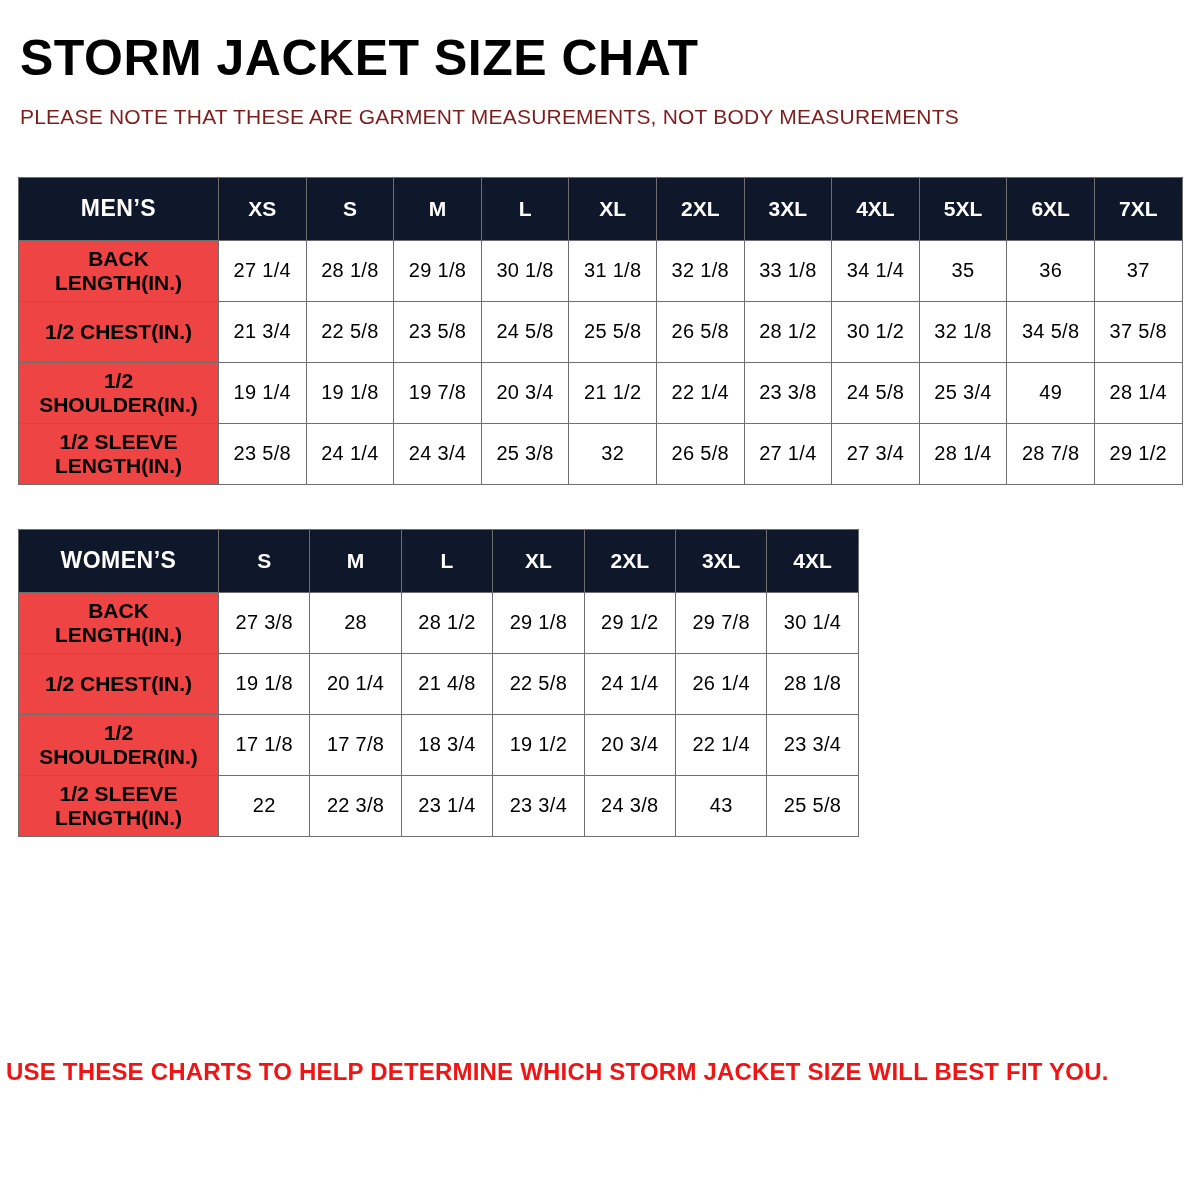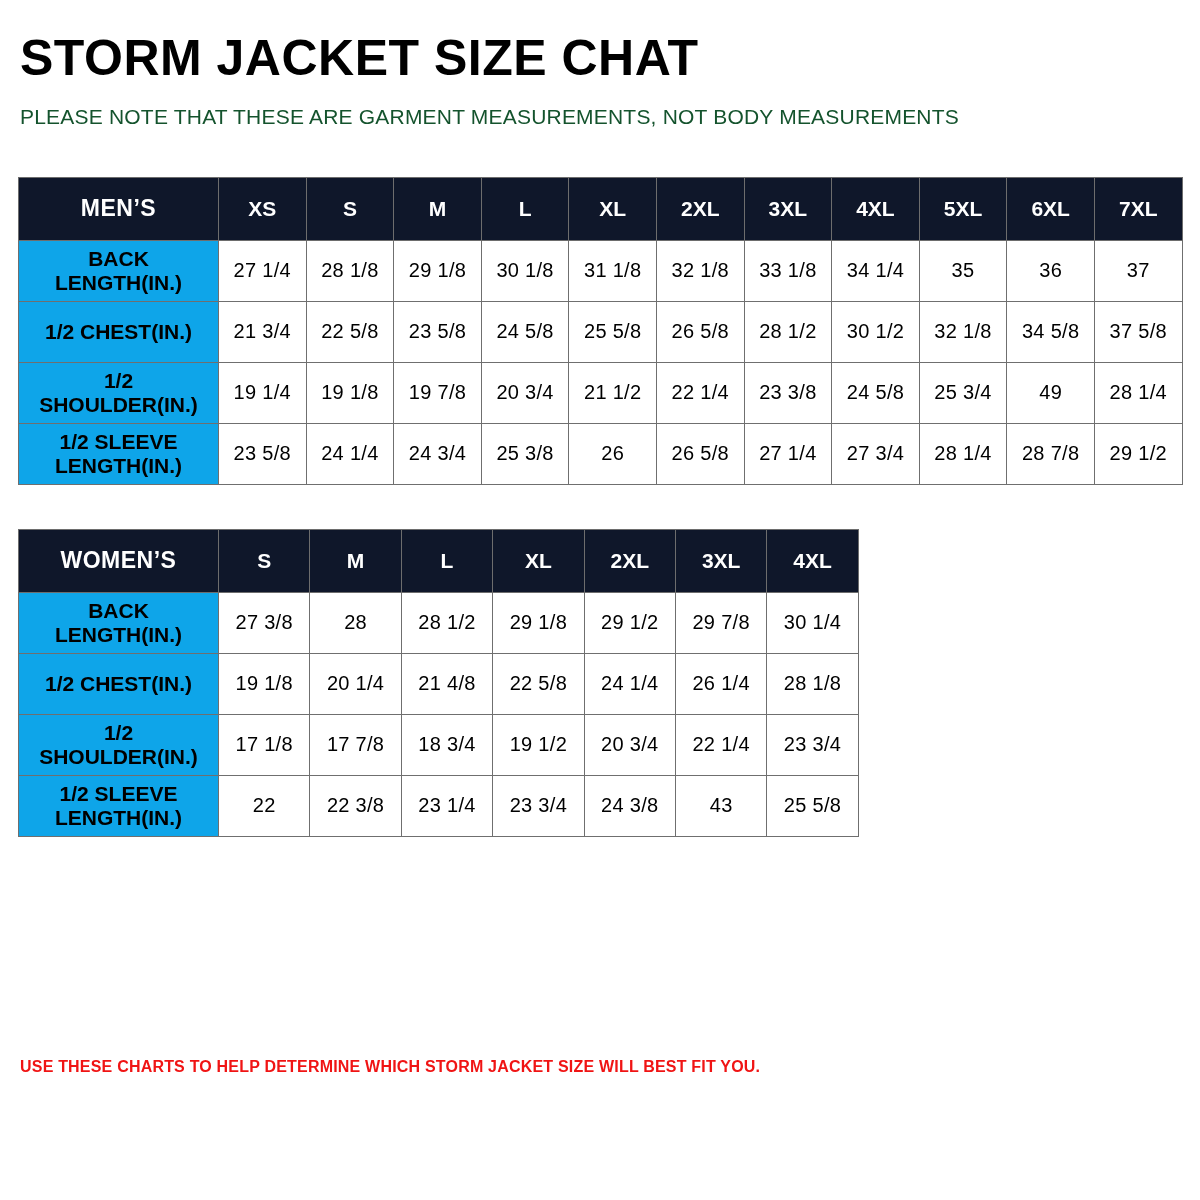--- a/index.html
+++ b/index.html
@@ -24,21 +24,21 @@
   }
   .title {
     font-size: 50px;
     font-weight: bold;
     letter-spacing: 0.5px;
     line-height: 1.05;
     margin: 8px 0 0 2px;
     white-space: nowrap;
   }
   .note {
-    color: #14532d;
+    color: #7f1d1d;
     font-size: 21px;
     line-height: 1.35;
     margin: 18px 0 0 2px;
     max-width: 950px;
     letter-spacing: 0.2px;
   }
   .chart-wrap {
     margin-top: 46px;
   }
   .chart-wrap.women {
@@ -69,21 +69,21 @@
     font-weight: bold;
     font-size: 21px;
     height: 62px;
     border-color: #6d6d6d;
   }
   thead th.corner {
     font-size: 23px;
     letter-spacing: 0.5px;
   }
   tbody th.rowhead {
-    background: #0ea5e9;
+    background: #ef4444;
     color: #000000;
     font-weight: bold;
     font-size: 21px;
     line-height: 1.15;
     padding: 2px 4px;
   }
   tbody td {
     background: #ffffff;
     font-weight: normal;
     font-size: 20px;
@@ -91,24 +91,24 @@
   }
   
   table.men col.c0 { width: 200px; }
   table.men col.cx { width: 87.6px; }
   
   table.women col.c0 { width: 200px; }
   table.women col.cx { width: 91.4px; }
 
   .footer {
     position: absolute;
-    left: 20px;
+    left: 6px;
     top: 1058px;
     color: #f01414;
-    font-size: 16px;
+    font-size: 24px;
     font-weight: bold;
     letter-spacing: 0.2px;
     white-space: nowrap;
   }
 </style>
 </head>
 <body>
 
 <div class="page">
 
@@ -190,21 +190,21 @@
           <td>25 3/4</td>
           <td>49</td>
           <td>28 1/4</td>
         </tr>
         <tr>
           <th class="rowhead">1/2 SLEEVE LENGTH(IN.)</th>
           <td>23 5/8</td>
           <td>24 1/4</td>
           <td>24 3/4</td>
           <td>25 3/8</td>
-          <td>26</td>
+          <td>32</td>
           <td>26 5/8</td>
           <td>27 1/4</td>
           <td>27 3/4</td>
           <td>28 1/4</td>
           <td>28 7/8</td>
           <td>29 1/2</td>
         </tr>
       </tbody>
     </table>
   </div>

